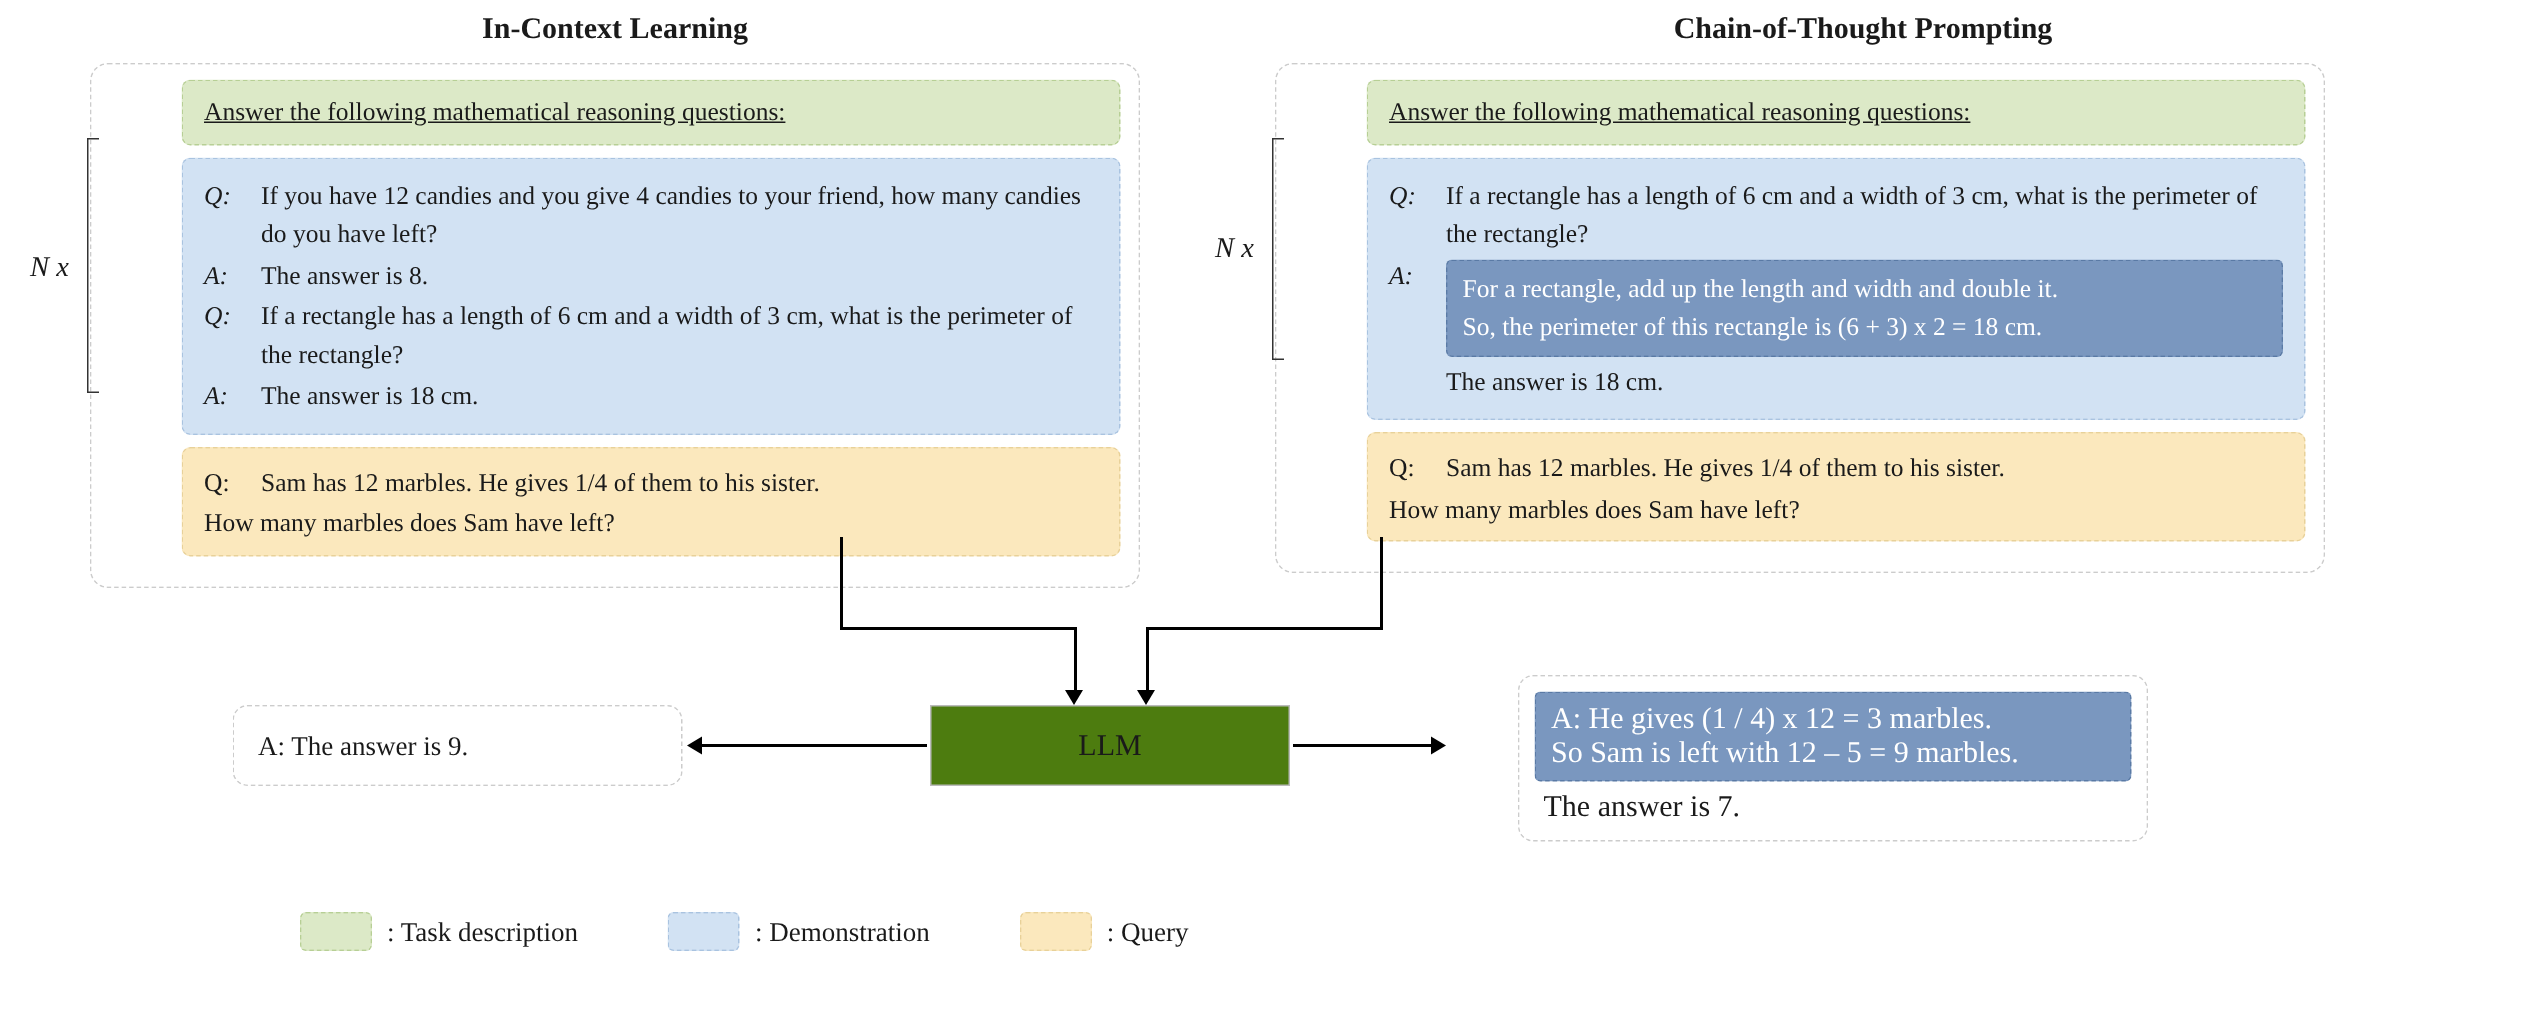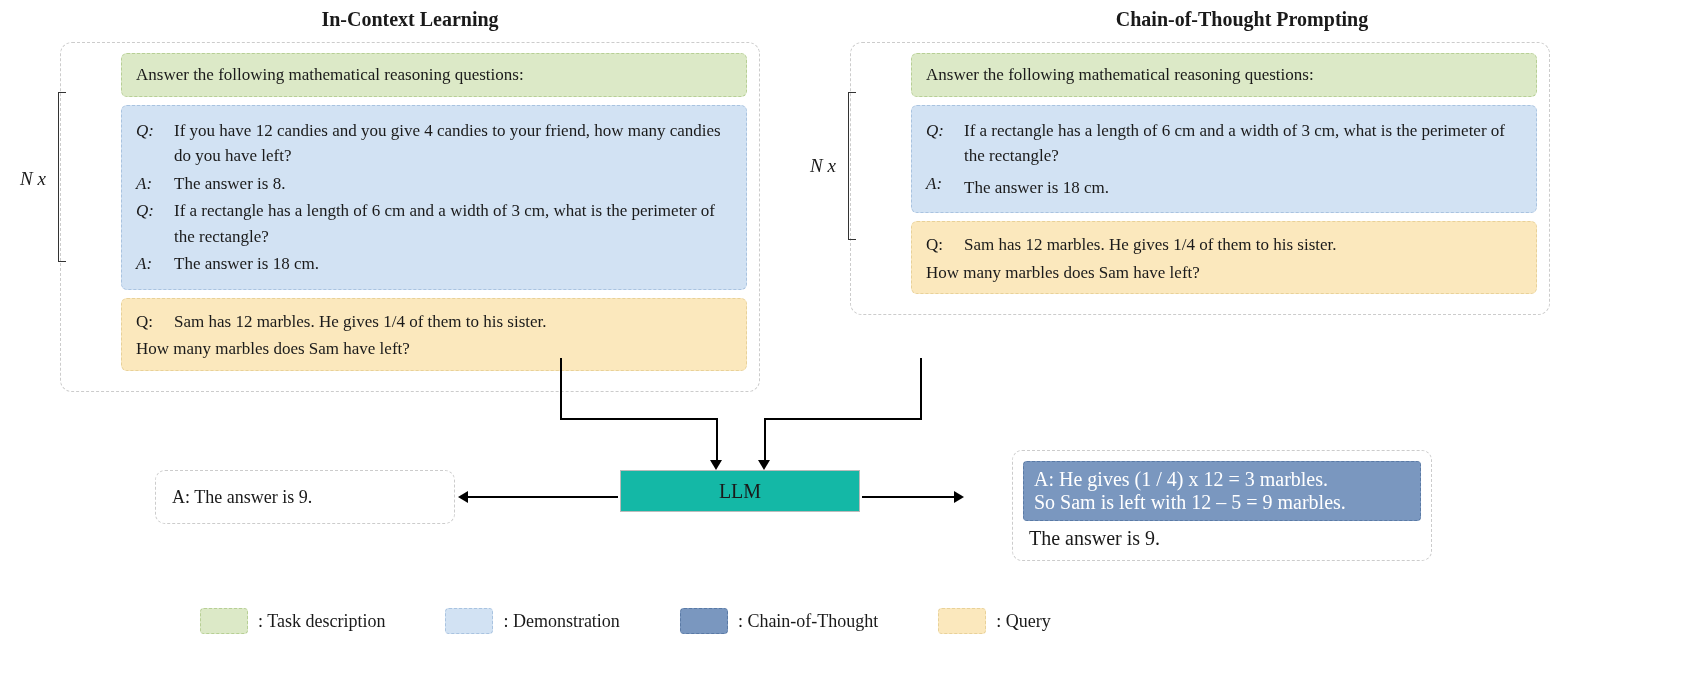--- a/index.html
+++ b/index.html
@@ -27,21 +27,21 @@
   .panel-left { left: 60px; top: 42px; width: 700px; }
   .panel-right { left: 850px; top: 42px; width: 700px; }
   .title-left { position: absolute; left: 60px; top: 8px; width: 700px; }
   .title-right { position: absolute; left: 892px; top: 8px; width: 700px; }
   .block {
     border-radius: 6px;
     padding: 8px 14px;
     margin: 0 0 8px 48px;
     line-height: 1.5;
   }
-  .task-desc { background: #dce9c7; border: 1.5px dashed #b7cf95; }
+  .task-desc { background: #dce9c7; border: 1.5px dashed #b7cf95; text-decoration: underline; }
   .demo { background: #d2e2f3; border: 1.5px dashed #a9c3e0; padding: 10px 14px; }
   .cot-inner {
     background: #7a97bf;
     border: 1.5px dashed #5a7aa5;
     border-radius: 4px;
     padding: 6px 10px;
     color: #fff;
     margin: 2px 0;
   }
   .cot-white { color: #fff; }
@@ -58,22 +58,22 @@
   .bracket {
     position: absolute;
     border-left: 1.5px solid #333;
     border-top: 1.5px solid #333;
     border-bottom: 1.5px solid #333;
     width: 8px;
   }
   .llm-box {
     position: absolute;
     left: 620px; top: 470px;
-    width: 240px; height: 42px;
-    background: #14b8a6;
+    width: 240px; height: 54px;
+    background: #4d7c0f;
     border: 1px solid #bbb;
     display: flex; align-items: center; justify-content: center;
     font-size: 20px;
   }
   .out-left {
     position: absolute;
     left: 155px; top: 470px;
     width: 300px; height: 54px;
     border: 1.5px dashed #ccc;
     border-radius: 10px;
@@ -165,20 +165,24 @@
 <div class="panel panel-right">
   <div class="block task-desc">Answer the following mathematical reasoning questions:</div>
   <div class="block demo">
     <div class="qa-row">
       <div class="qa-label">Q:</div>
       <div class="qa-text">If a rectangle has a length of 6 cm and a width of 3 cm, what is the perimeter of the rectangle?</div>
     </div>
     <div class="qa-row">
       <div class="qa-label">A:</div>
       <div class="qa-text">
+        <div class="cot-inner">
+          <div class="cot-white">For a rectangle, add up the length and width and double it.</div>
+          <div class="cot-white">So, the perimeter of this rectangle is (6 + 3) x 2 = 18 cm.</div>
+        </div>
         <div style="margin-top:4px;">The answer is 18 cm.</div>
       </div>
     </div>
   </div>
   <div class="block query">
     <div class="qa-row">
       <div class="qa-label-plain">Q:</div>
       <div class="qa-text">Sam has 12 marbles. He gives 1/4 of them to his sister.</div>
     </div>
     <div>How many marbles does Sam have left?</div>
@@ -195,21 +199,21 @@
 
 <div class="out-left">
   <span>A: The answer is 9.</span>
 </div>
 
 <div class="out-right">
   <div class="cot-inner">
     <div class="cot-white">A: He gives (1 / 4) x 12 = 3 marbles.</div>
     <div class="cot-white">So Sam is left with 12 – 5 = 9 marbles.</div>
   </div>
-  <div style="padding:2px 6px;">The answer is 9.</div>
+  <div style="padding:2px 6px;">The answer is 7.</div>
 </div>
 
 <div class="arrow-line" style="left:560px; top:358px; width:2px; height:60px;"></div>
 <div class="arrow-line" style="left:560px; top:418px; width:158px; height:2px;"></div>
 <div class="arrow-line" style="left:716px; top:418px; width:2px; height:44px;"></div>
 <div class="arrow-head arrow-down" style="left:710px; top:460px;"></div>
 
 <div class="arrow-line" style="left:920px; top:358px; width:2px; height:60px;"></div>
 <div class="arrow-line" style="left:764px; top:418px; width:158px; height:2px;"></div>
 <div class="arrow-line" style="left:764px; top:418px; width:2px; height:44px;"></div>
@@ -224,20 +228,16 @@
 <div class="legend">
   <div class="legend-item">
     <div class="swatch sw-task"></div>
     <span>: Task description</span>
   </div>
   <div class="legend-item">
     <div class="swatch sw-demo"></div>
     <span>: Demonstration</span>
   </div>
   <div class="legend-item">
-    <div class="swatch sw-cot"></div>
-    <span>: Chain-of-Thought</span>
-  </div>
-  <div class="legend-item">
     <div class="swatch sw-query"></div>
     <span>: Query</span>
   </div>
 </div>
 
 </body></html>

